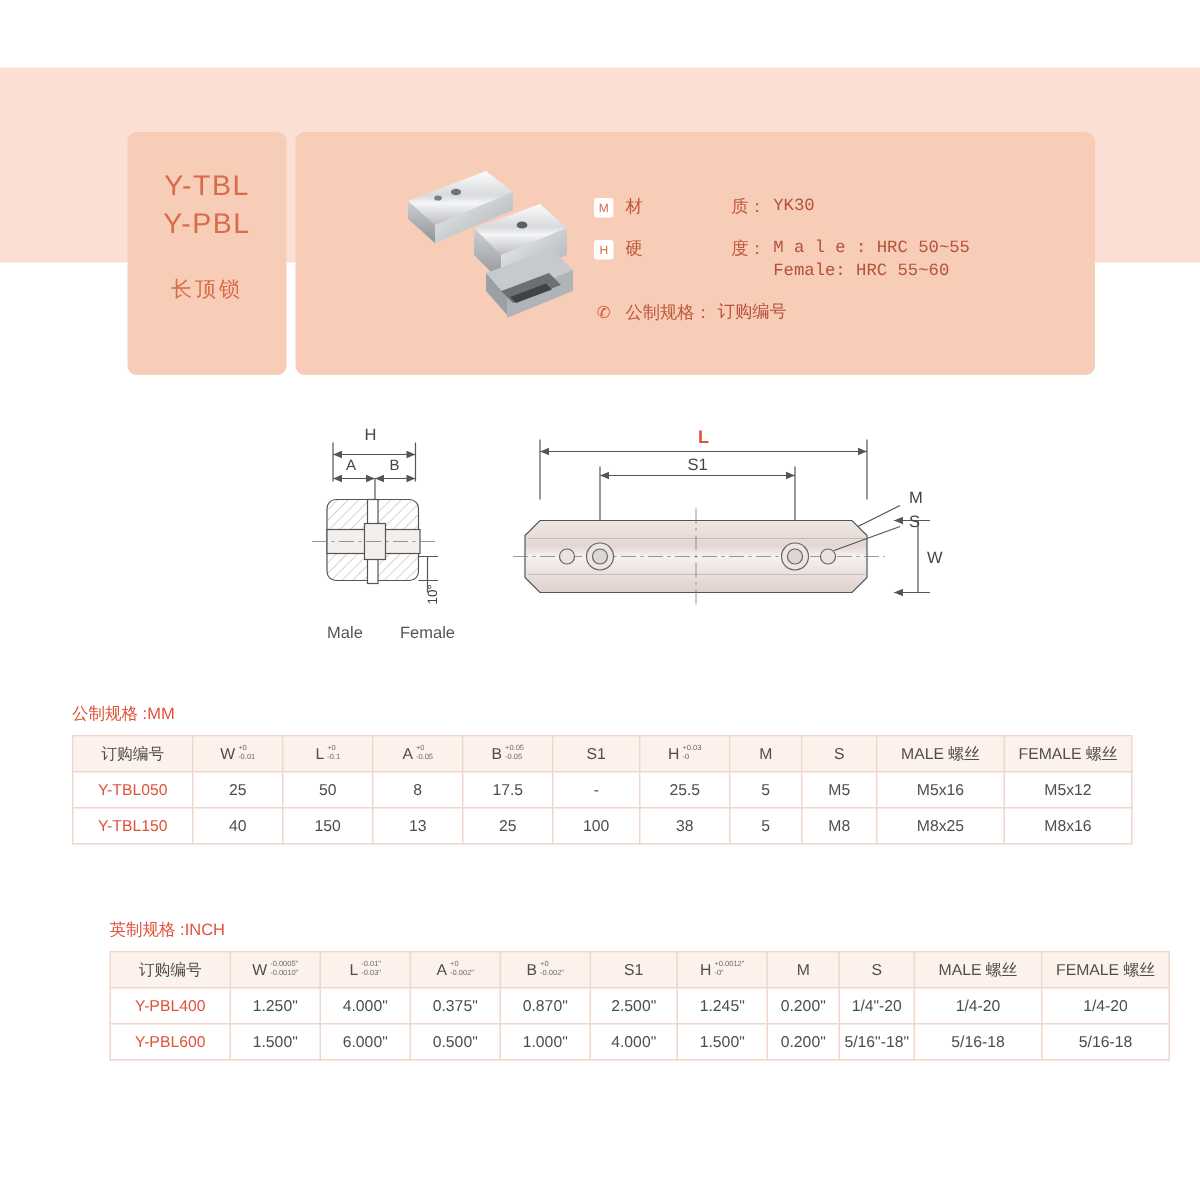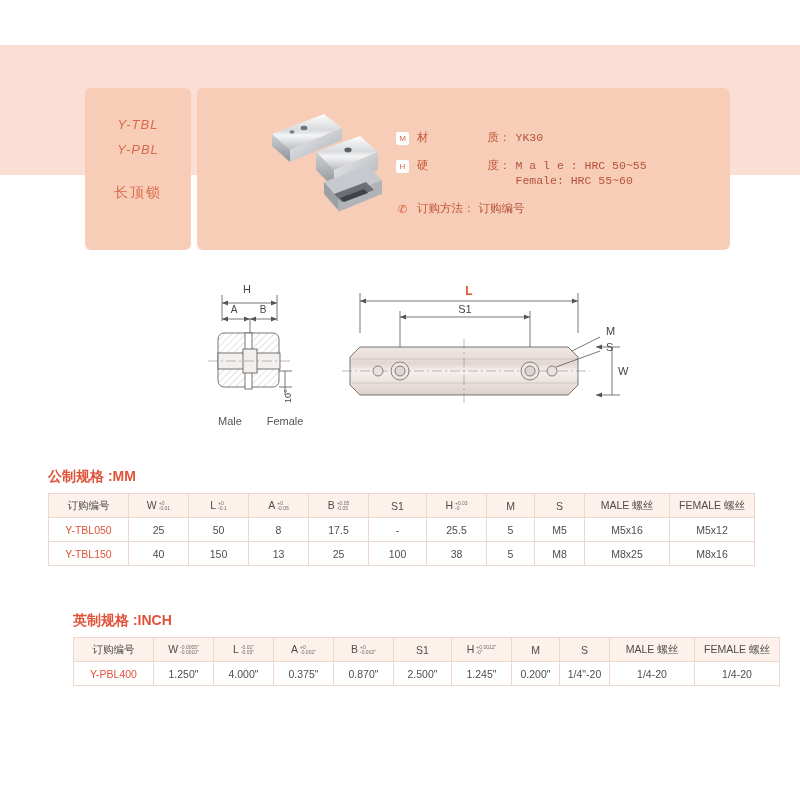--- a/index.html
+++ b/index.html
@@ -7,40 +7,40 @@
     width:800px;height:800px;background:#ffffff;
     font-family:"Liberation Sans","DejaVu Sans",sans-serif;
     color:#4a4a4a;position:relative;overflow:hidden;
   }
   .banner-band{position:absolute;left:0;top:45px;width:800px;height:130px;background:#fbdfd4;}
   .panel{position:absolute;background:#f8cdb7;border-radius:6px;}
   .panel-left{left:85px;top:88px;width:106px;height:162px;}
   .panel-right{left:197px;top:88px;width:533px;height:162px;}
 
   .title-block{position:absolute;left:85px;top:112px;width:106px;text-align:center;}
-  .title-line{color:#d96a4a;font-size:13px;letter-spacing:1px;line-height:25px;font-style:italic;}
+  .title-line{color:#d96a4a;font-size:19px;letter-spacing:1px;line-height:25px;}
   .title-cn{color:#d96a4a;font-size:14px;margin-top:22px;letter-spacing:2px;}
 
   .product-img{position:absolute;left:262px;top:108px;width:135px;height:120px;}
 
   .specs{position:absolute;left:396px;top:130px;width:320px;}
   .spec-row{display:flex;align-items:flex-start;margin-bottom:13px;}
   .spec-badge{width:13px;height:13px;background:#ffffff;border-radius:2px;color:#d96a4a;
     font-size:8px;line-height:13px;text-align:center;flex:0 0 13px;margin-top:2px;}
   .spec-icon{width:13px;height:13px;flex:0 0 13px;margin-top:2px;color:#d9563a;font-size:11px;line-height:13px;text-align:center;}
   .spec-label{color:#c0563c;font-size:11.5px;width:82px;flex:0 0 82px;margin-left:8px;
     display:flex;justify-content:space-between;}
   .spec-label.plain{display:block;width:auto;flex:0 0 auto;}
   .spec-colon{color:#c0563c;font-size:11.5px;margin-right:5px;}
   .spec-val{color:#b4523a;font-size:11.5px;line-height:15px;font-family:Liberation Mono, monospace;}
 
   .dwg{position:absolute;left:0;top:275px;width:800px;height:170px;}
 
   .tbl-wrap{position:absolute;}
-  .tbl-cap{color:#e0533a;font-size:14px;margin-bottom:7px;font-weight:bold;}
+  .tbl-cap{color:#e0533a;font-size:11px;margin-bottom:7px;}
   table{border-collapse:collapse;width:706px;table-layout:fixed;}
   th,td{border:1px solid #f0d7cc;height:23px;text-align:center;vertical-align:middle;
     font-size:10.5px;color:#4d4d4d;padding:0;}
   thead th{background:#fdf1eb;font-weight:normal;}
   tbody td{background:#ffffff;}
   td.code{color:#e0533a;}
   .tol{display:inline-block;font-size:5px;line-height:5.5px;text-align:left;
     vertical-align:middle;margin-left:2px;color:#6b6b6b;}
   .hdr-main{font-size:10.5px;}
 </style>
@@ -109,21 +109,21 @@
       <span>度</span>
     </span>
     <span class="spec-colon">：</span>
     <span>
       <span class="spec-val" style="display:block">M a l e : HRC 50~55</span>
       <span class="spec-val" style="display:block">Female: HRC 55~60</span>
     </span>
   </div>
   <div class="spec-row">
     <span class="spec-icon">✆</span>
-    <span class="spec-label plain" style="margin-left:8px">订购方法：</span>
+    <span class="spec-label plain" style="margin-left:8px">公制规格：</span>
     <span class="spec-val" style="margin-left:4px">订购编号</span>
   </div>
 </div>
 
 <svg class="dwg" viewBox="0 0 800 170">
   <defs>
     <pattern id="hatch" width="5" height="5" patternUnits="userSpaceOnUse" patternTransform="rotate(45)">
       <line x1="0" y1="0" x2="0" y2="5" stroke="#b8aaa4" stroke-width="0.7"></line>
     </pattern>
     <linearGradient id="barfill" x1="0" y1="0" x2="0" y2="1">
@@ -303,15 +303,28 @@
           <td>4.000"</td>
           <td>0.375"</td>
           <td>0.870"</td>
           <td>2.500"</td>
           <td>1.245"</td>
           <td>0.200"</td>
           <td>1/4"-20</td>
           <td>1/4-20</td>
           <td>1/4-20</td>
         </tr>
+        <tr>
+          <td class="code">Y-PBL600</td>
+          <td>1.500"</td>
+          <td>6.000"</td>
+          <td>0.500"</td>
+          <td>1.000"</td>
+          <td>4.000"</td>
+          <td>1.500"</td>
+          <td>0.200"</td>
+          <td>5/16"-18"</td>
+          <td>5/16-18</td>
+          <td>5/16-18</td>
+        </tr>
       </tbody>
   </table>
 </div>
 
 </body></html>

